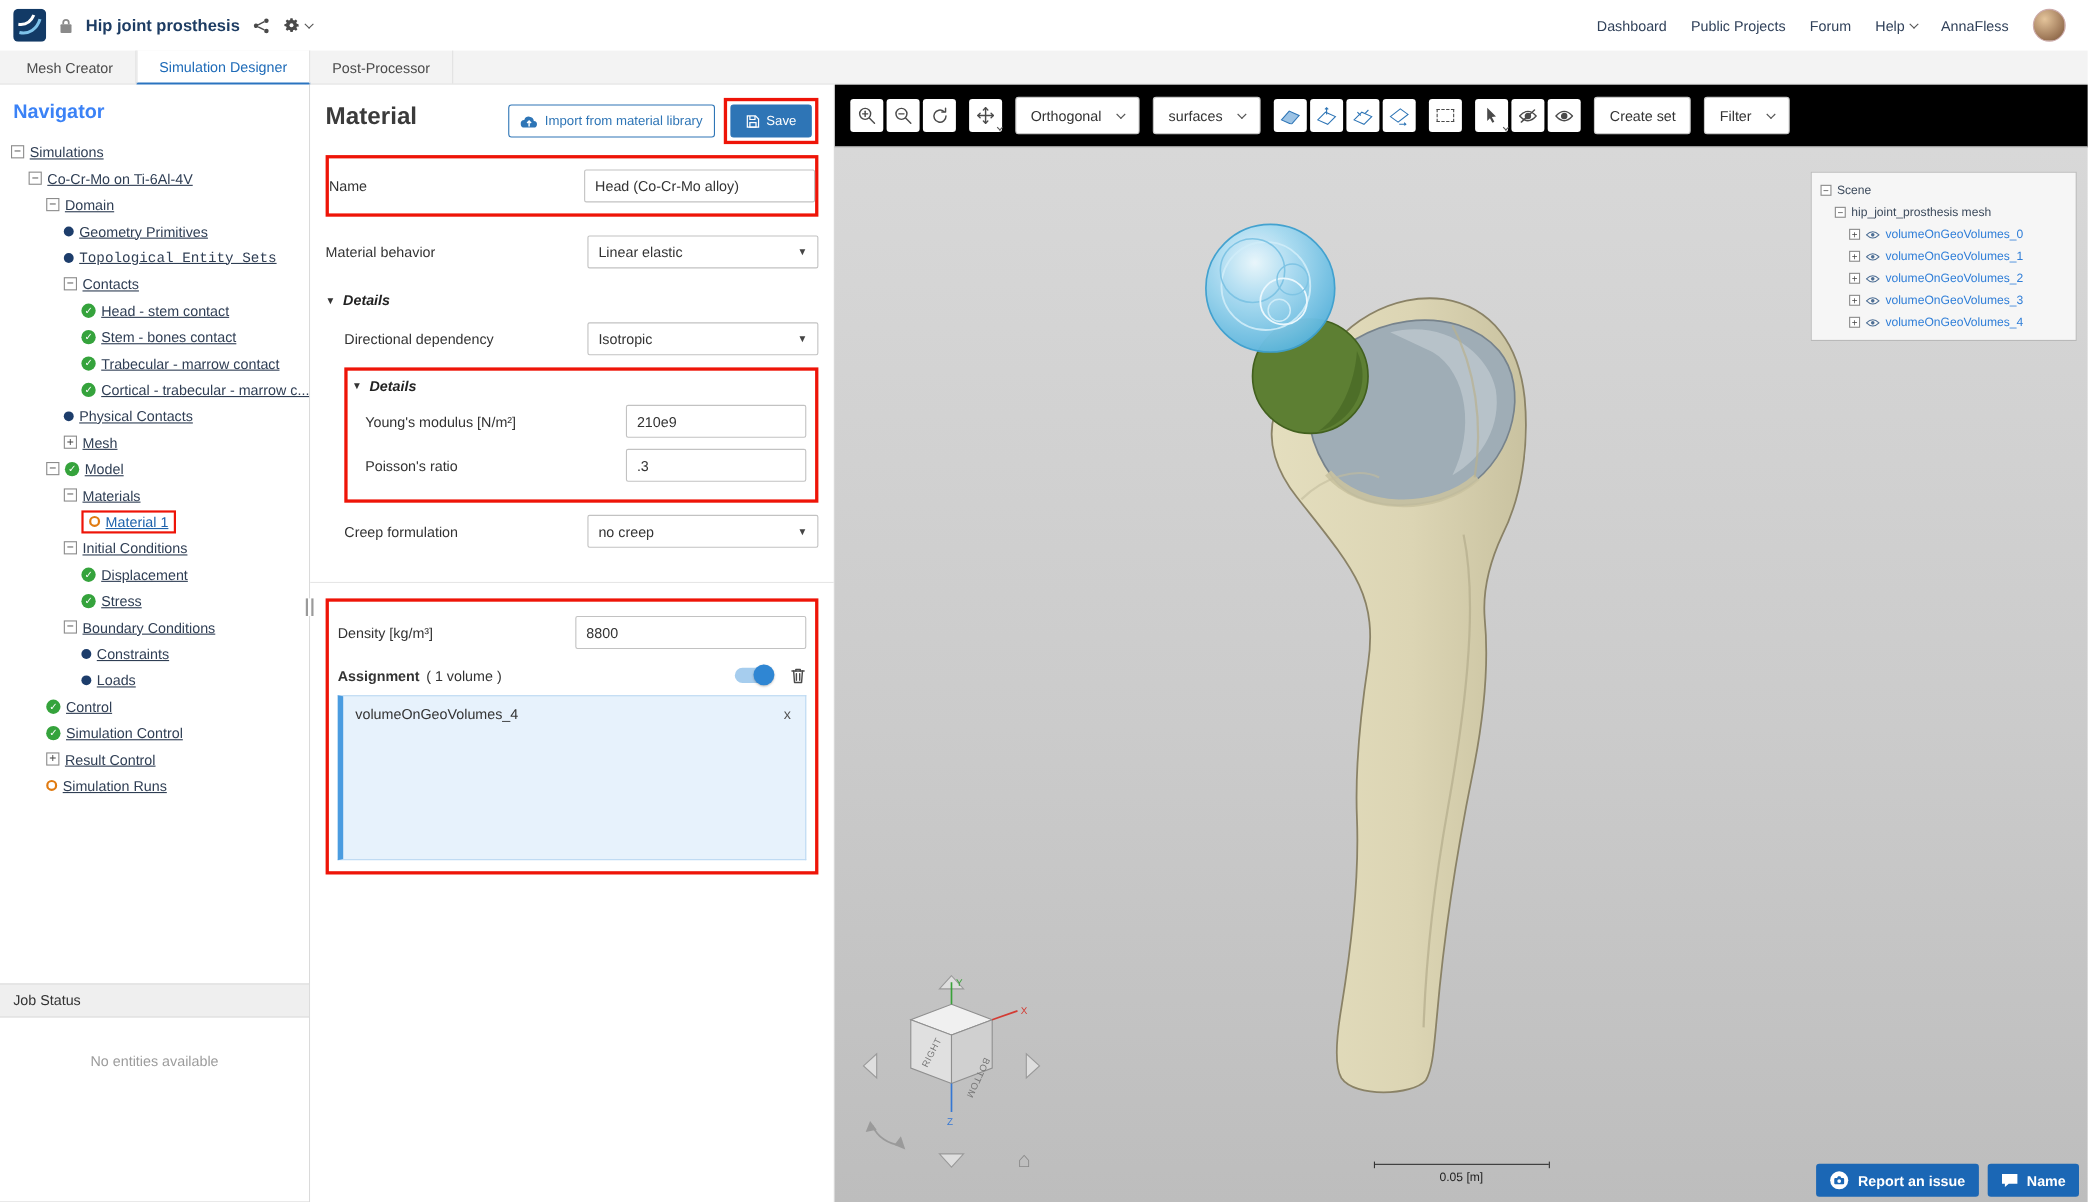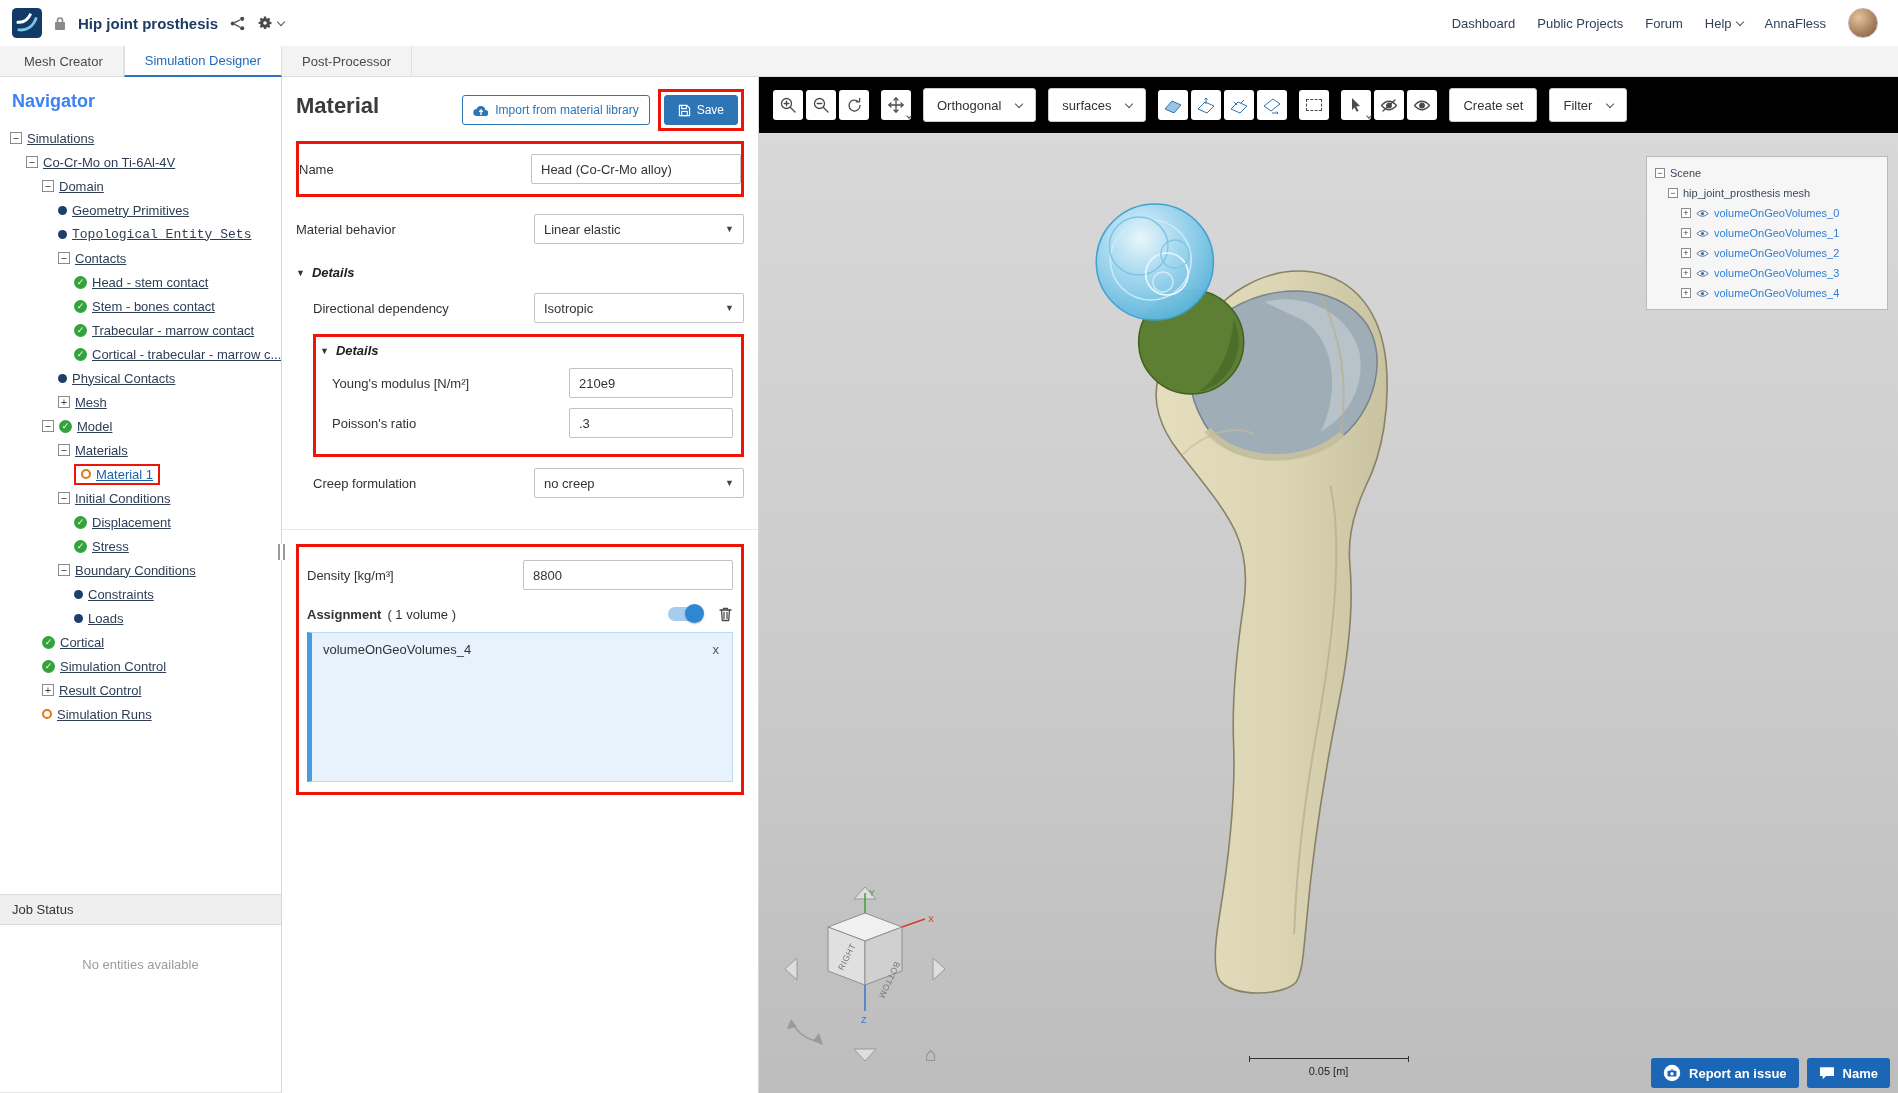--- a/index.html
+++ b/index.html
@@ -250,21 +250,21 @@
           <div class="tree-row" style="padding-left: 70px;">
             <span class="ticon dot"></span>
             <span class="tlabel">Constraints</span>
           </div>
           <div class="tree-row" style="padding-left: 70px;">
             <span class="ticon dot"></span>
             <span class="tlabel">Loads</span>
           </div>
           <div class="tree-row" style="padding-left: 38px;">
             <span class="ticon check">✓</span>
-            <span class="tlabel">Cortical</span>
+            <span class="tlabel">Control</span>
           </div>
           <div class="tree-row" style="padding-left: 38px;">
             <span class="ticon check">✓</span>
             <span class="tlabel">Simulation Control</span>
           </div>
           <div class="tree-row" style="padding-left: 38px;">
             <span class="tbox">+</span>
             <span class="tlabel">Result Control</span>
           </div>
           <div class="tree-row" style="padding-left: 38px;">

